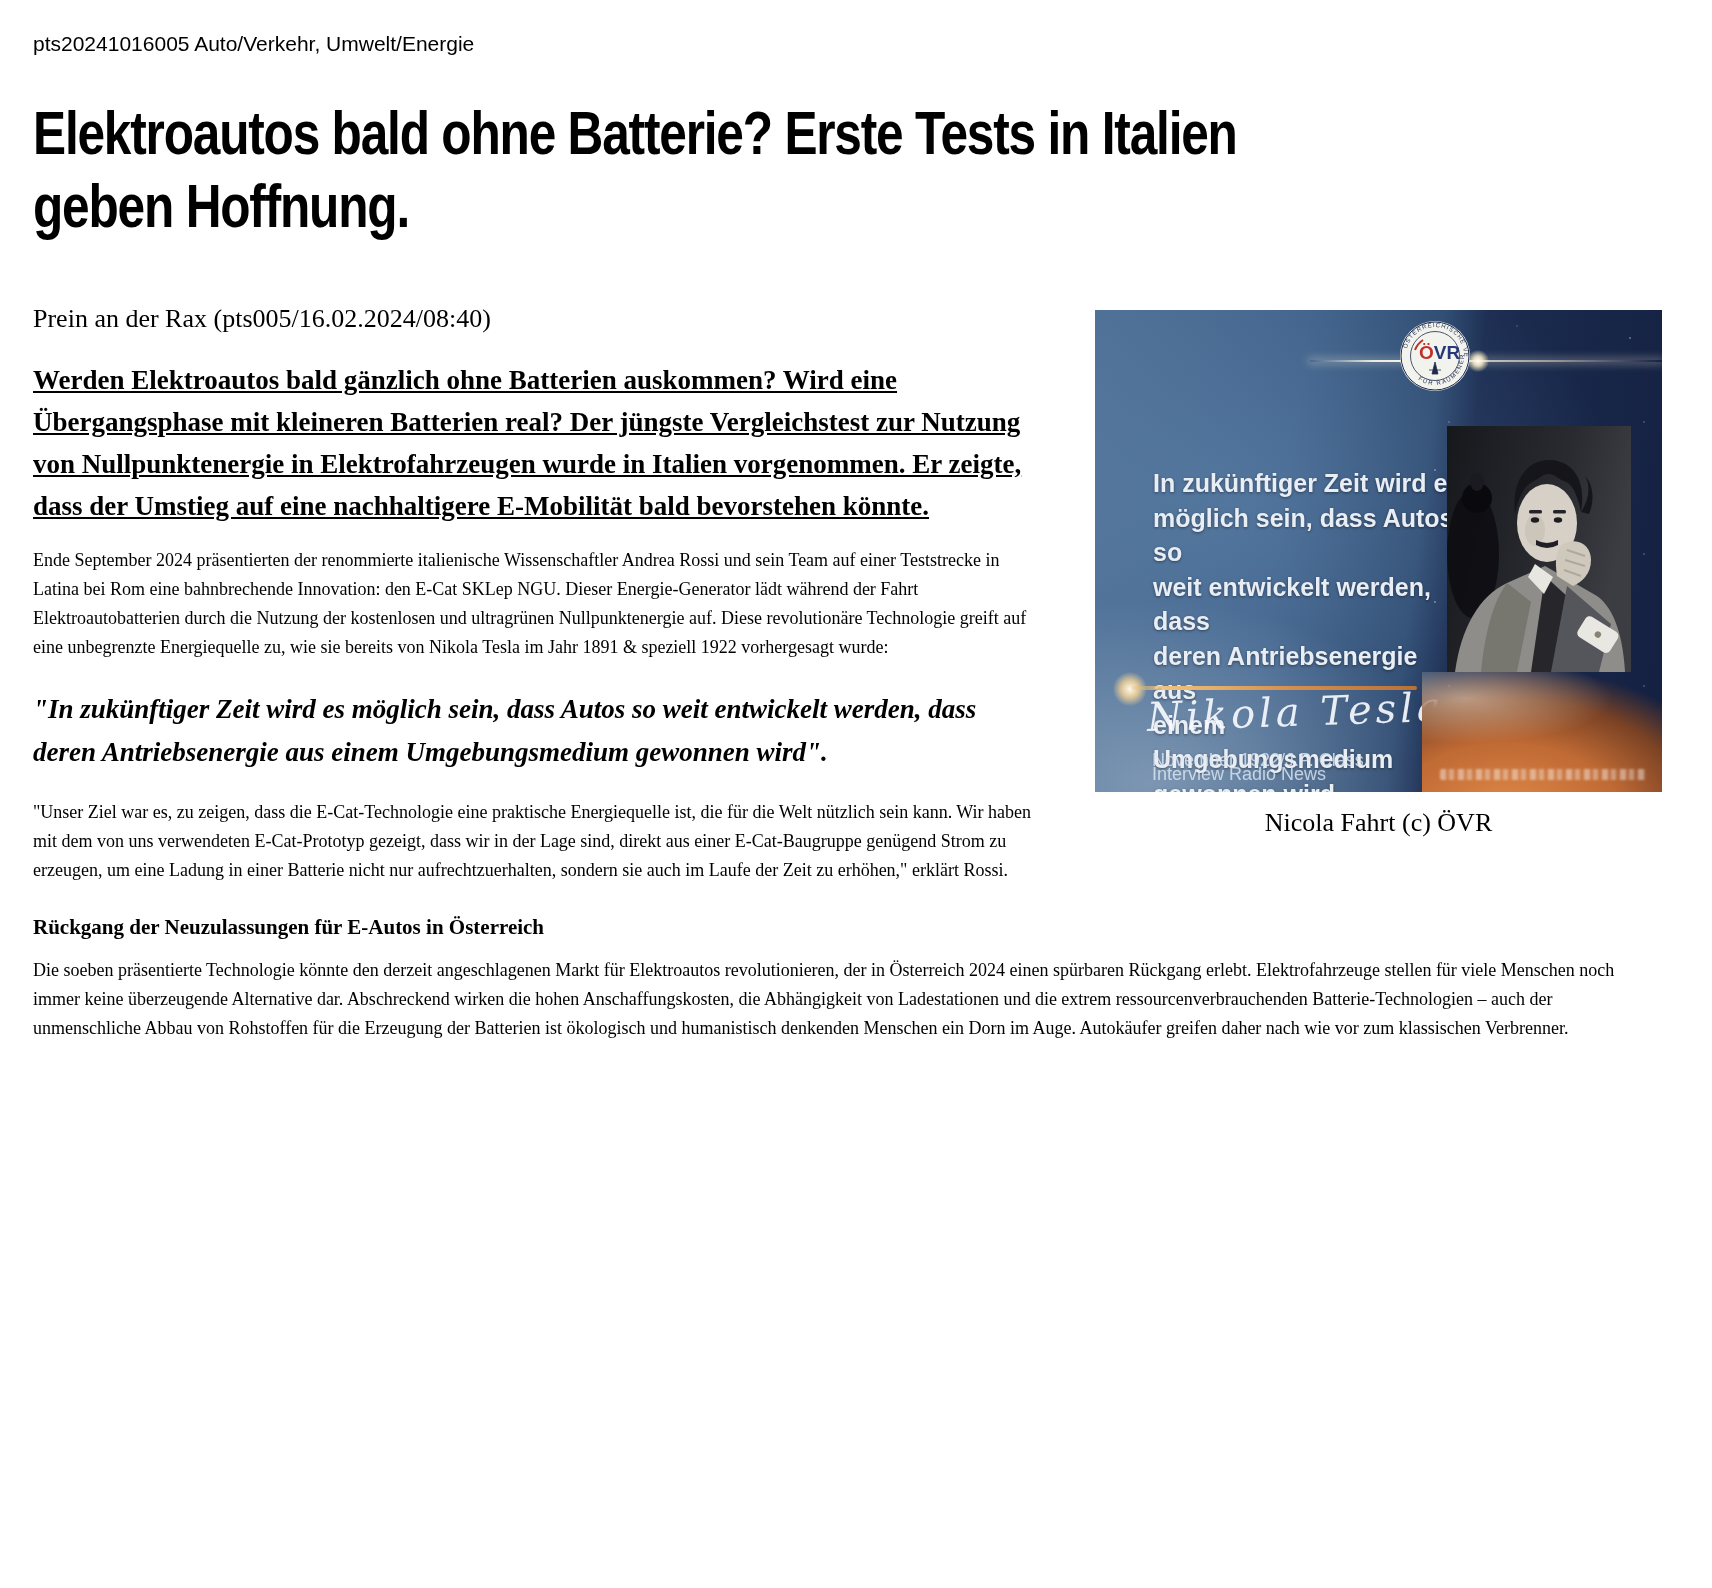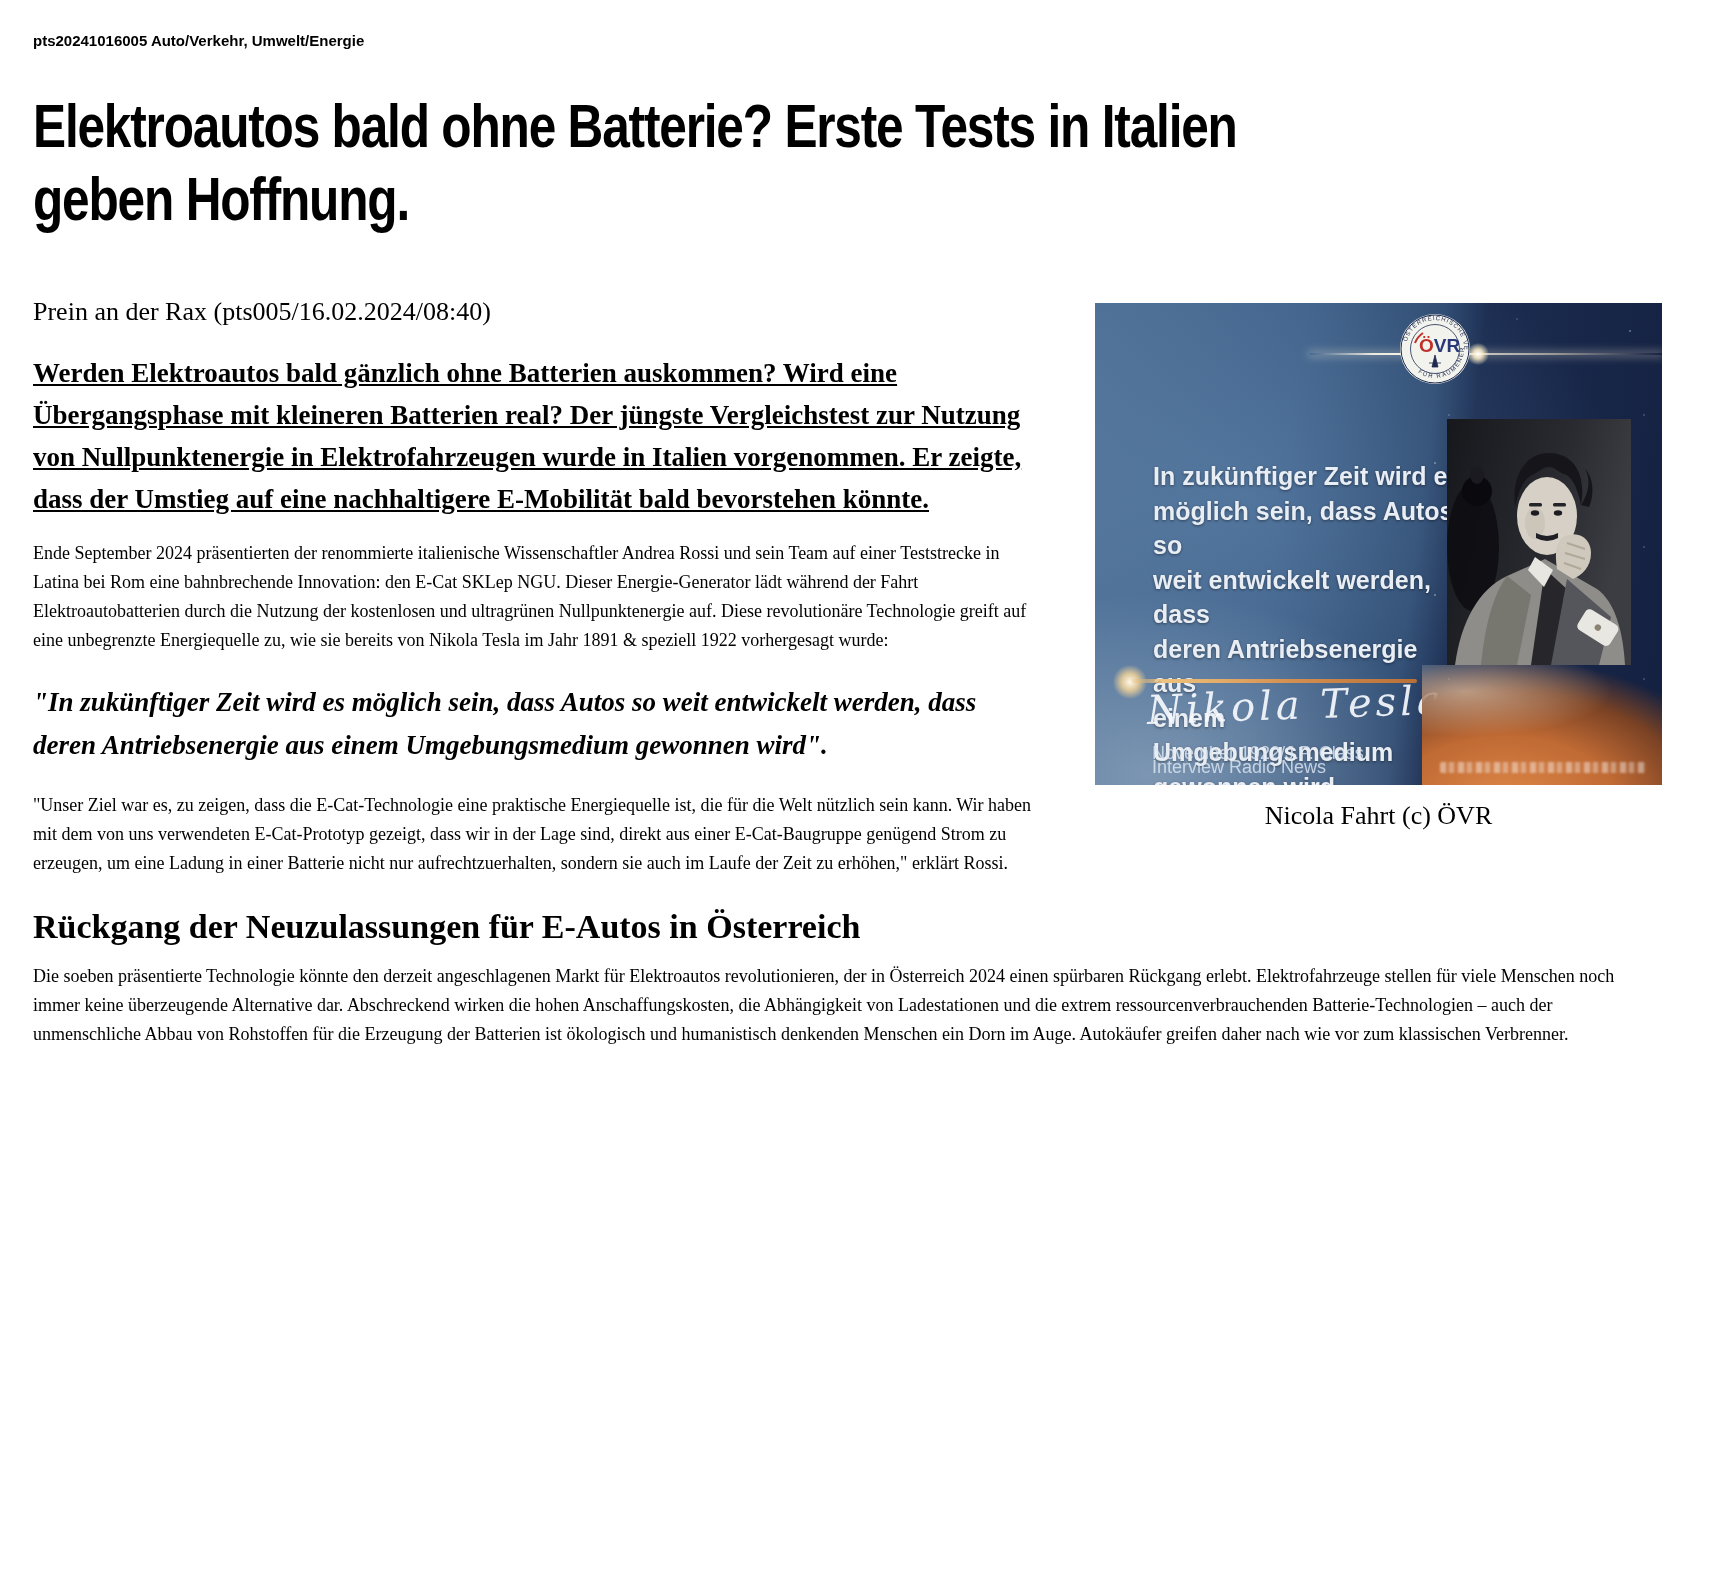--- a/index.html
+++ b/index.html
@@ -4,21 +4,21 @@
 <style>
   html,body{margin:0;padding:0;}
   body{
     width:1712px;height:1588px;overflow:hidden;background:#ffffff;color:#000;
     font-family:"Liberation Serif","DejaVu Serif",serif;
   }
   article{padding:26px 50px 0 33px;}
 
   .kicker{
     font-family:"Liberation Sans","DejaVu Sans",sans-serif;
-    font-weight:700;font-size:15px;letter-spacing:0;margin:6px 0 15px;
+    font-weight:400;font-size:21px;letter-spacing:0;margin:6px 0 15px;
   }
   h1{
     font-family:"Liberation Sans","DejaVu Sans",sans-serif;
     font-weight:700;font-size:62px;line-height:1.18;letter-spacing:-1.5px;
     margin:40px 0 62px;width:130%;
     transform:scaleX(0.8);transform-origin:left top;
   }
   h1 span{display:block;}
 
   figure{float:right;width:567px;margin:6px 0 12px 56px;}
@@ -95,21 +95,21 @@
   }
 
   
   .dateline{font-size:26px;margin:0 0 26px;}
   .lead{font-size:27px;font-weight:700;line-height:1.55;margin:0 0 18px;text-decoration:underline;}
   .bodyp{font-size:18px;line-height:1.62;margin:0 0 22px;}
   blockquote{
     font-size:27px;font-weight:700;font-style:italic;line-height:1.58;
     margin:26px 0 24px 0;
   }
-  h2{font-size:34px;font-weight:700;margin:30px 0 16px;}
+  h2{font-size:21px;font-weight:700;margin:30px 0 16px;}
 </style>
 </head>
 <body>
 
 <article>
 
   <div class="kicker">pts20241016005 Auto/Verkehr, Umwelt/Energie</div>
 
   <h1>
       <span>Elektroautos bald ohne Batterie? Erste Tests in Italien</span>

